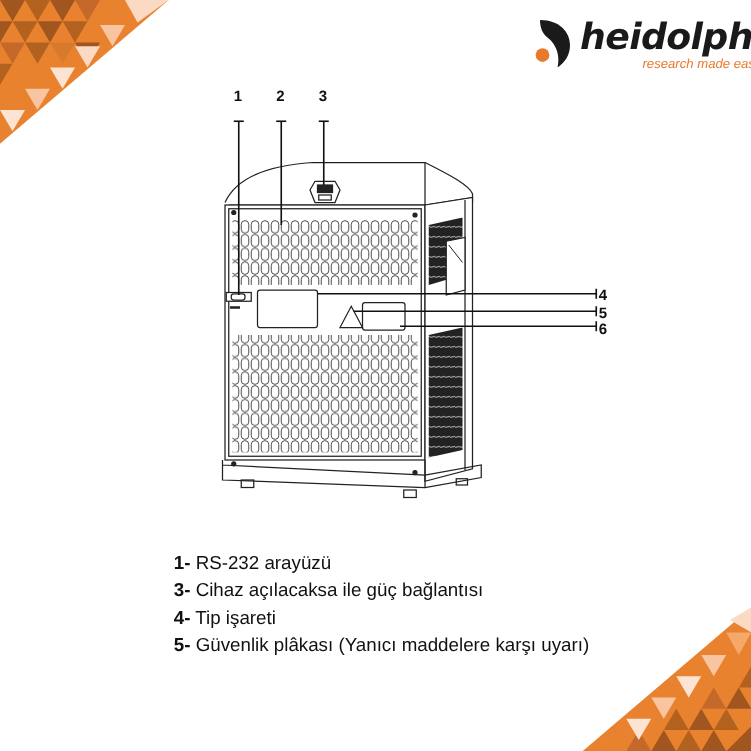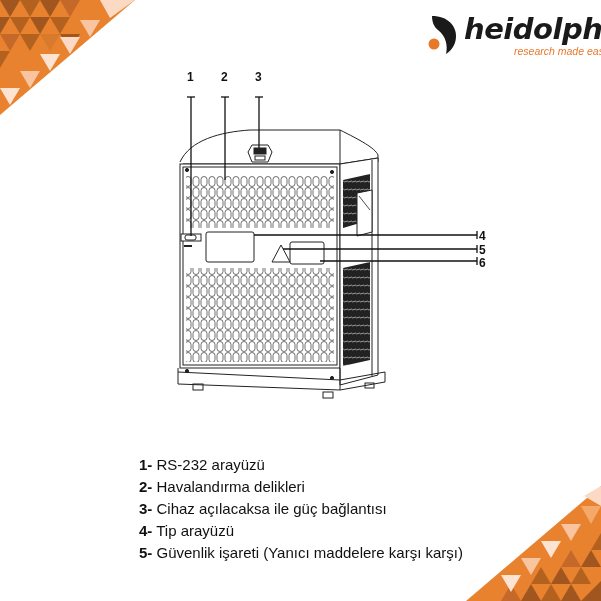--- a/index.html
+++ b/index.html
@@ -3,21 +3,21 @@
 <meta charset="utf-8">
 <style>
   html, body { margin:0; padding:0; background:#ffffff; }
   body { width:601px; height:601px; position:relative; overflow:hidden; font-family:"Liberation Sans", sans-serif; }
   .corner { position:absolute; }
   .logo { position:absolute; left:426px; top:12px; width:170px; height:50px; }
   .logo-word { position:absolute; left:38px; top:0px; font-family:"DejaVu Sans", sans-serif; font-style:italic; font-weight:bold; font-size:29px; color:#1a1a1a; letter-spacing:-0.5px; line-height:34px; }
   .logo-tag { position:absolute; left:88px; top:33px; font-family:"Liberation Sans", sans-serif; font-style:italic; font-size:10.5px; color:#e8782a; white-space:nowrap; }
   .callout-num { position:absolute; font-family:"Liberation Sans", sans-serif; font-weight:bold; font-size:12px; color:#111; }
   .drawing { position:absolute; left:0; top:0; }
-  .legend { position:absolute; left:139px; top:454px; }
+  .legend { position:absolute; left:139px; top:440px; }
   .legend-row { font-size:15px; color:#111; line-height:22px; white-space:nowrap; }
   .legend-row b { font-weight:bold; }
 </style>
 </head>
 <body>
 
 <svg class="corner" style="left:0;top:0" width="135" height="120" viewBox="0 0 135 120">
   <polygon points="0,0 135,0 0,115" fill="#e8822f"></polygon>
   <polygon points="0,0 20,0 10,17" fill="#a0561e"></polygon>
   <polygon points="20,0 40,0 30,17" fill="#b3611f"></polygon>
@@ -158,17 +158,16 @@
     <line x1="477" y1="231" x2="477" y2="239"></line>
     <line x1="283" y1="249" x2="477" y2="249"></line>
     <line x1="477" y1="245" x2="477" y2="253"></line>
     <line x1="320" y1="261" x2="477" y2="261"></line>
     <line x1="477" y1="257" x2="477" y2="265"></line>
   </g>
 </svg>
 
 <div class="legend">
   <div class="legend-row"><b>1-</b><span> RS-232 arayüzü</span></div>
-  <div class="legend-row"><b>2-</b><span> Havalandırma delikleri</span></div>
   <div class="legend-row"><b>3-</b><span> Cihaz açılacaksa ile güç bağlantısı</span></div>
-  <div class="legend-row"><b>4-</b><span> Tip arayüzü</span></div>
-  <div class="legend-row"><b>5-</b><span> Güvenlik işareti (Yanıcı maddelere karşı karşı)</span></div>
+  <div class="legend-row"><b>4-</b><span> Tip işareti</span></div>
+  <div class="legend-row"><b>5-</b><span> Güvenlik plâkası (Yanıcı maddelere karşı uyarı)</span></div>
 </div>
 
 </body></html>

